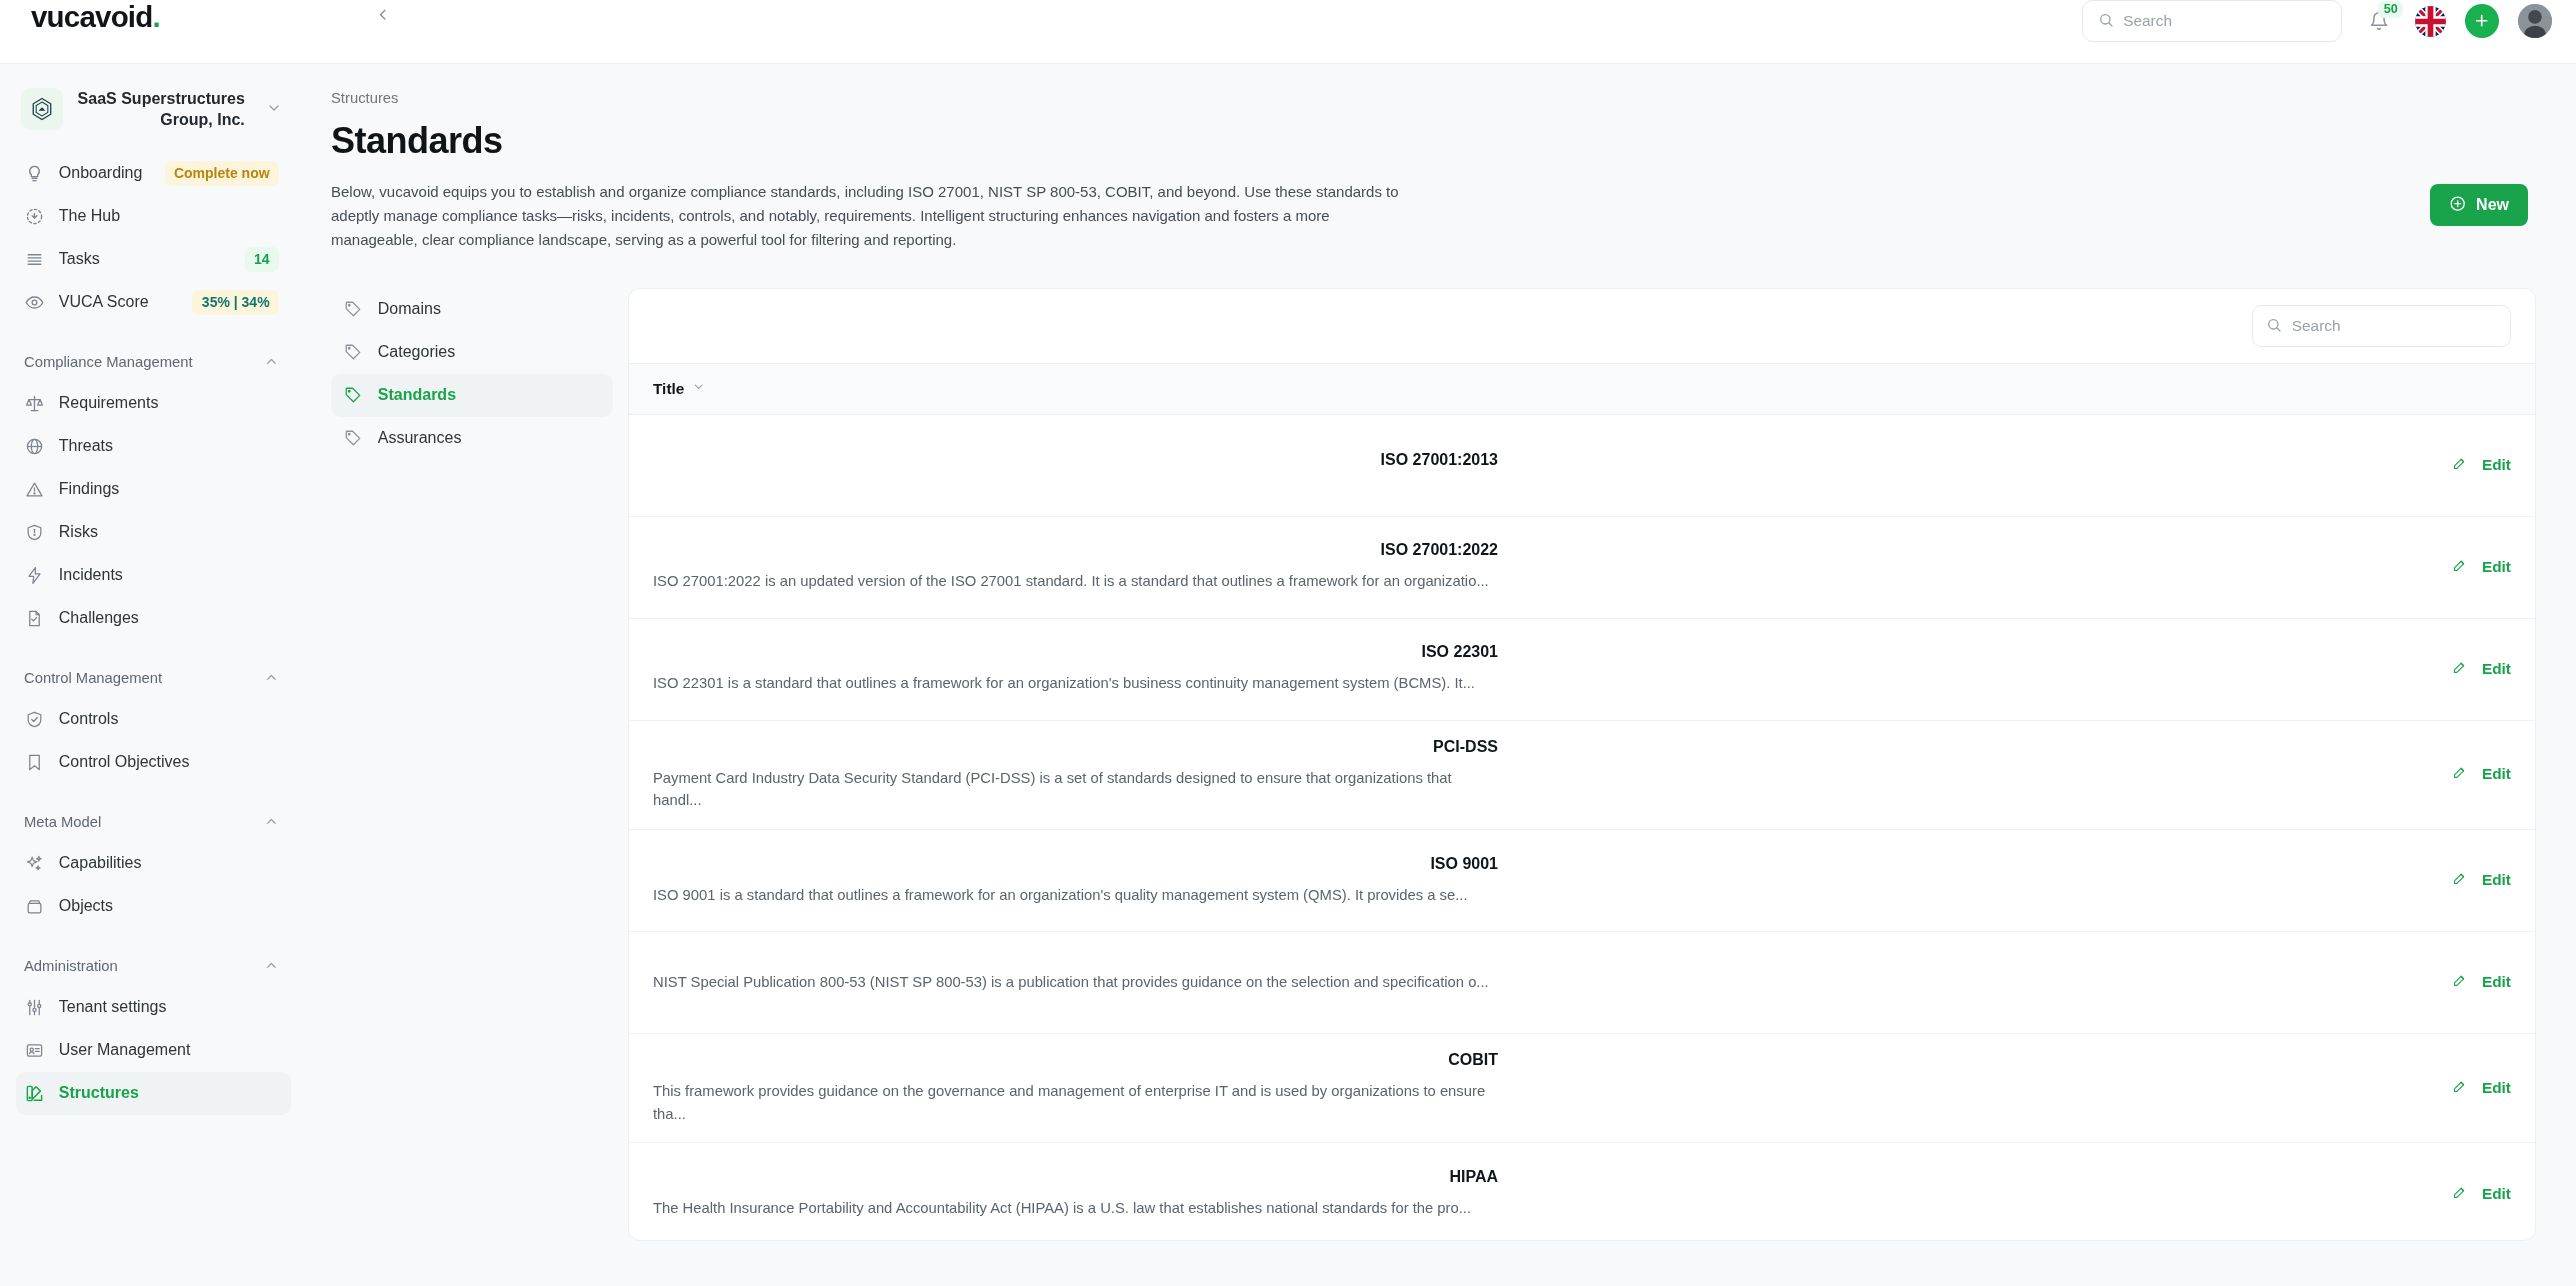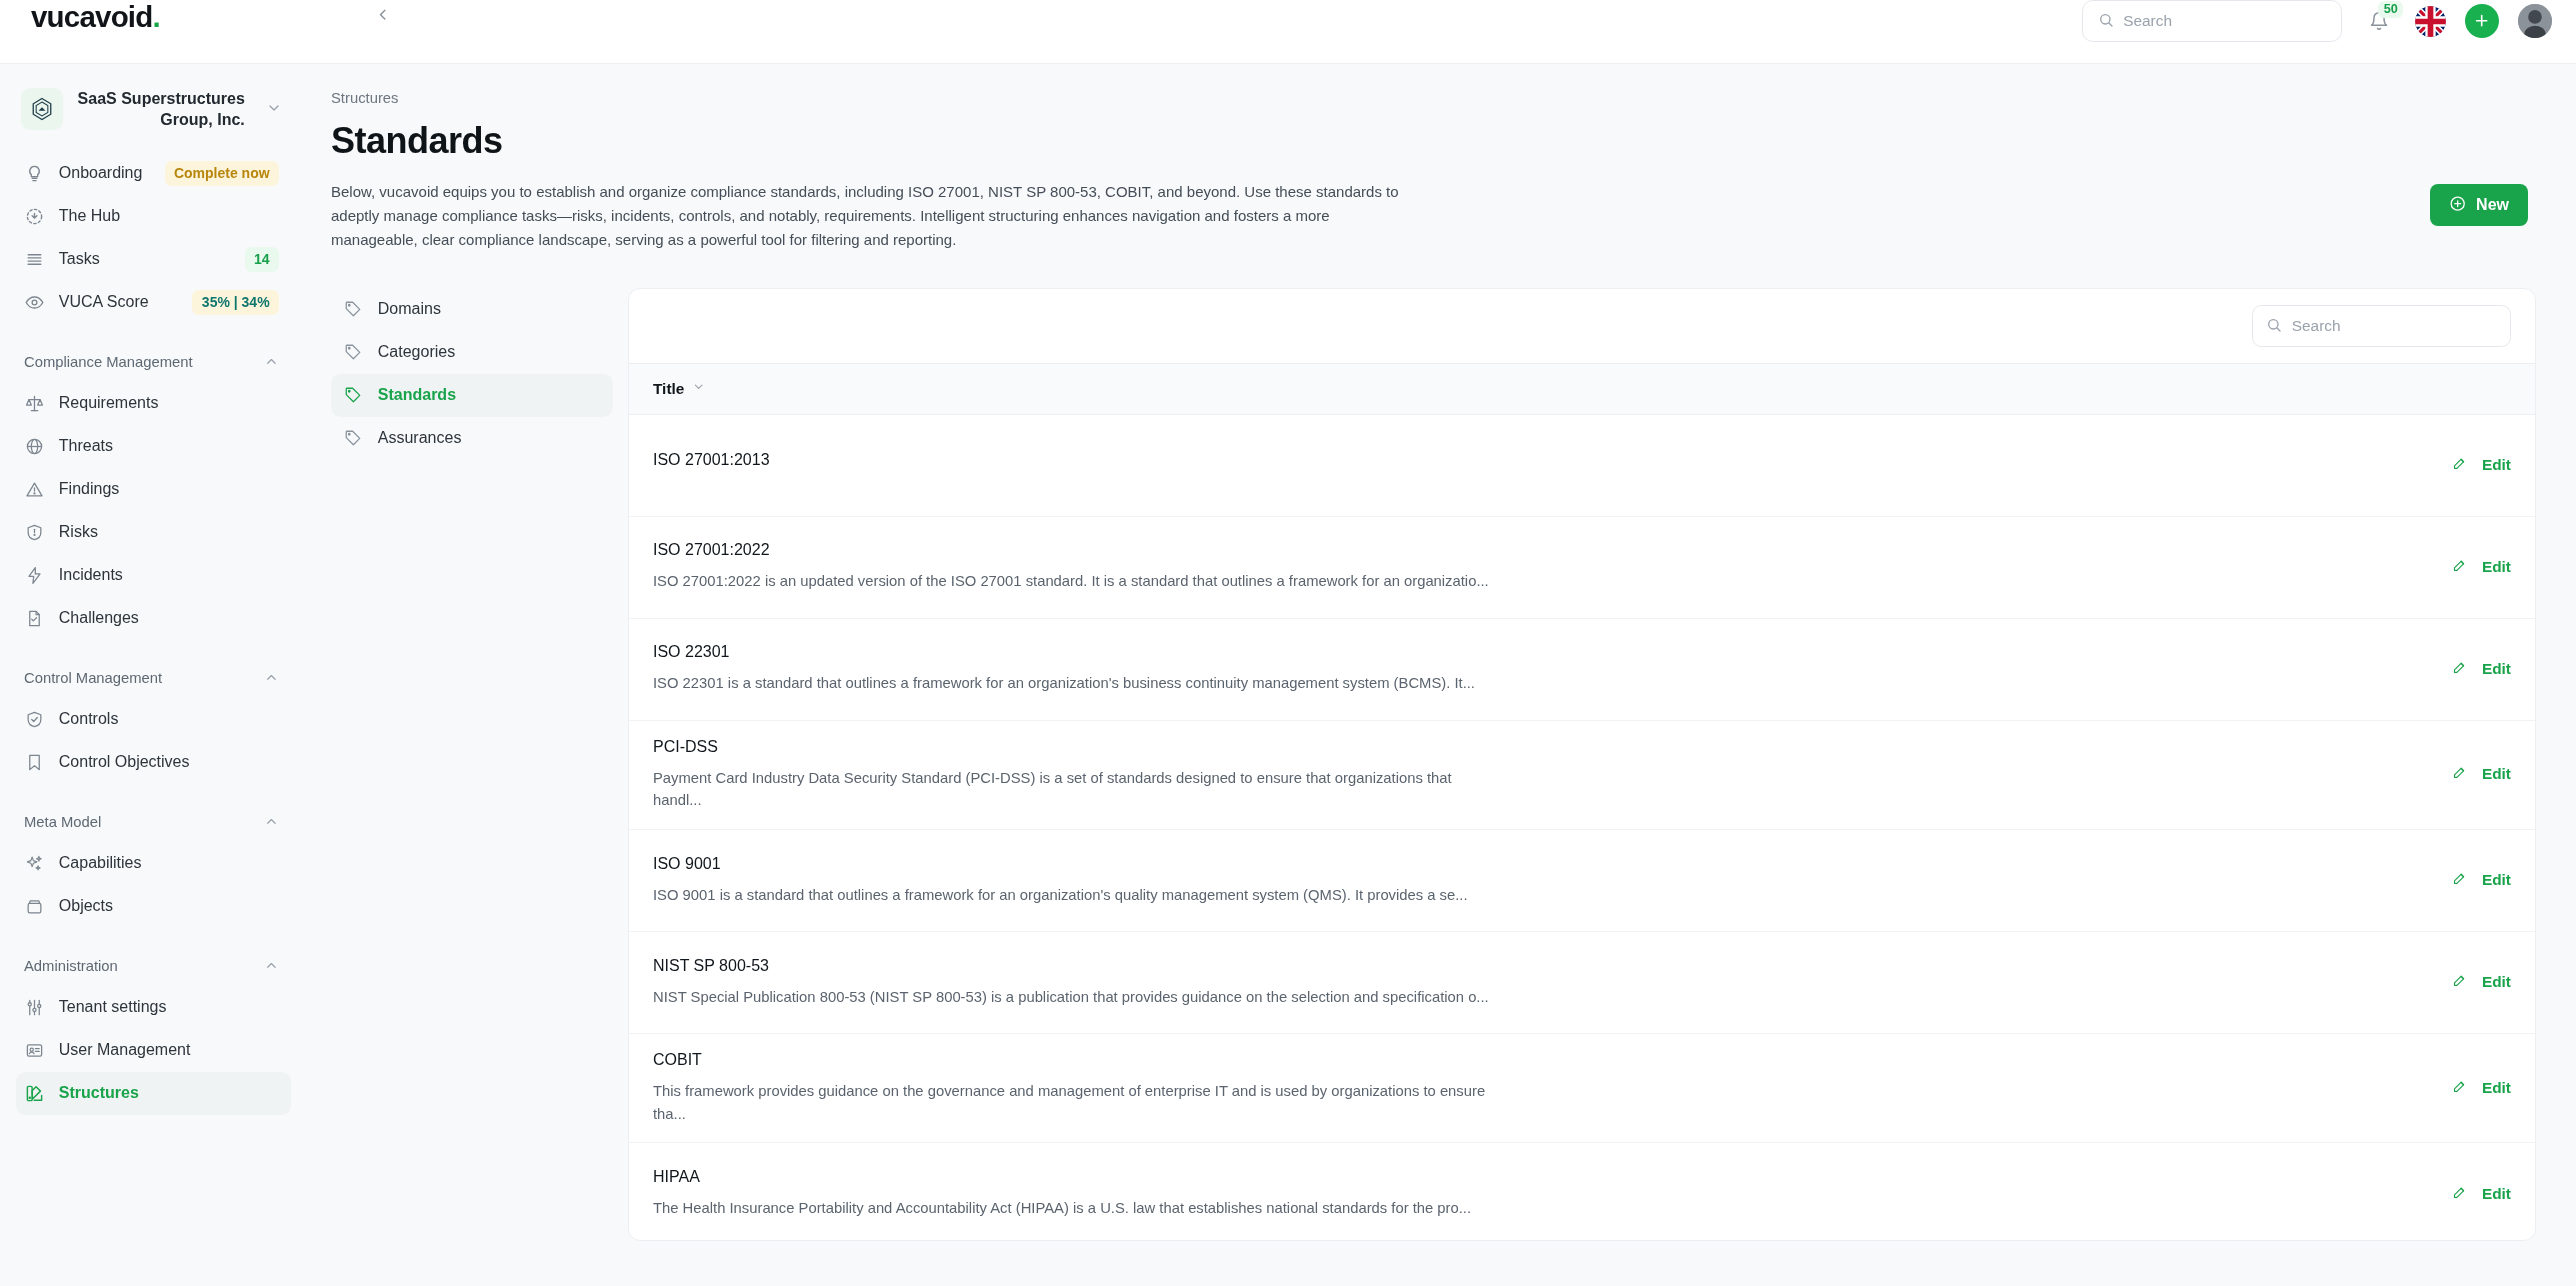--- a/index.html
+++ b/index.html
@@ -206,22 +206,23 @@
   .th .caret { color: #9aa2ac; }
 
   .tbody { flex: 1; overflow: hidden; }
   .row {
     display: flex; align-items: center;
     padding: 17.4px 24px; min-height: 102px;
     border-bottom: 1.3px solid #f0f2f4;
   }
   .row-main { flex: 1; min-width: 0; padding-right: 27px; max-width: 872px; }
   .row-title {
-    font-size: 16px; font-weight: 400; color: #10161c;
+    font-size: 16px; font-weight: 700; color: #10161c;
     margin-bottom: 10.7px;
+    text-align: right;
   }
   .row-desc {
     font-size: 14.8px; line-height: 1.52; color: #5b646e;
   }
   .edit-btn {
     margin-left: auto; flex: 0 0 auto;
     display: flex; align-items: flex-start; gap: 15px;
     color: #19a34a; font-size: 15.4px; font-weight: 600;
     cursor: pointer; background: none; border: none;
     font-family: "Liberation Sans", sans-serif;
@@ -672,21 +673,20 @@
                 <span><svg width="14.8" height="14.8" viewBox="0 0 24 24" fill="none" stroke="currentColor" stroke-width="1.8" stroke-linecap="round" stroke-linejoin="round">
                       <path d="M4 20h4L19 9l-4-4L4 16z"></path>
                       <path d="M14.5 5.5l4 4"></path>
                     </svg></span>
                 <span>Edit</span>
               </button>
             </div>
 
             <div class="row">
               <div class="row-main">
-                <div class="row-title">NIST SP 800-53</div>
                 <div class="row-desc">NIST Special Publication 800-53 (NIST SP 800-53) is a publication that provides guidance on the selection and specification o...</div>
               </div>
               <button class="edit-btn">
                 <span><svg width="14.8" height="14.8" viewBox="0 0 24 24" fill="none" stroke="currentColor" stroke-width="1.8" stroke-linecap="round" stroke-linejoin="round">
                       <path d="M4 20h4L19 9l-4-4L4 16z"></path>
                       <path d="M14.5 5.5l4 4"></path>
                     </svg></span>
                 <span>Edit</span>
               </button>
             </div>

